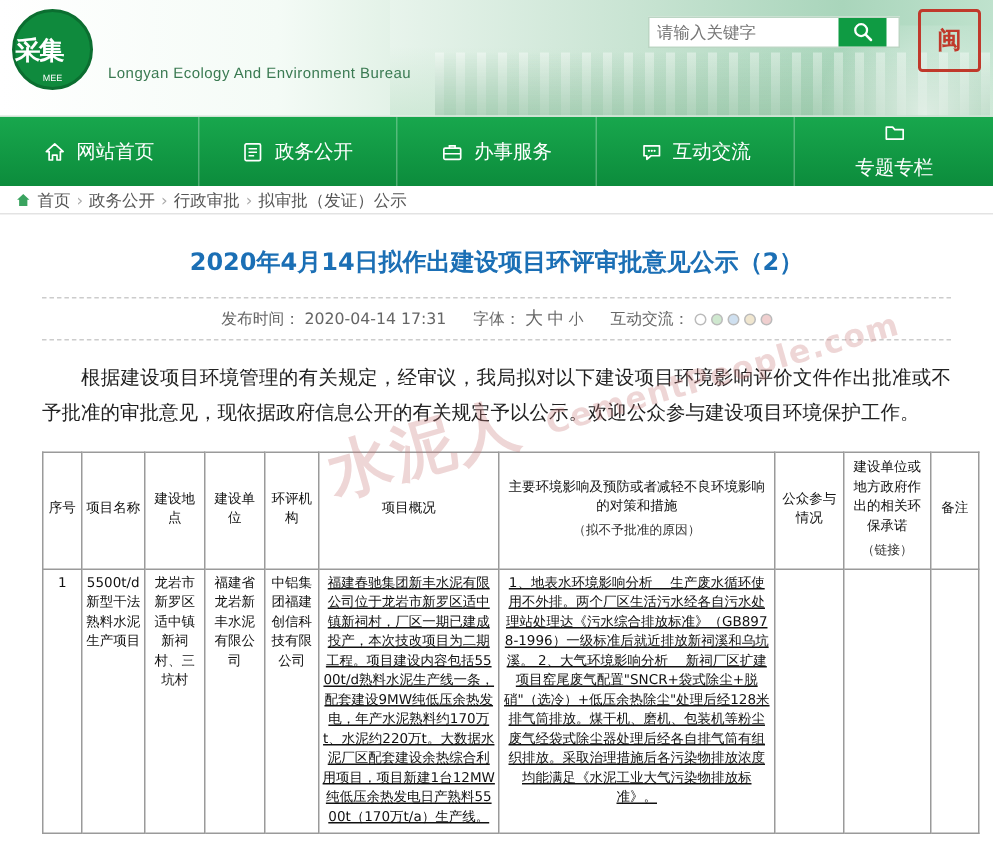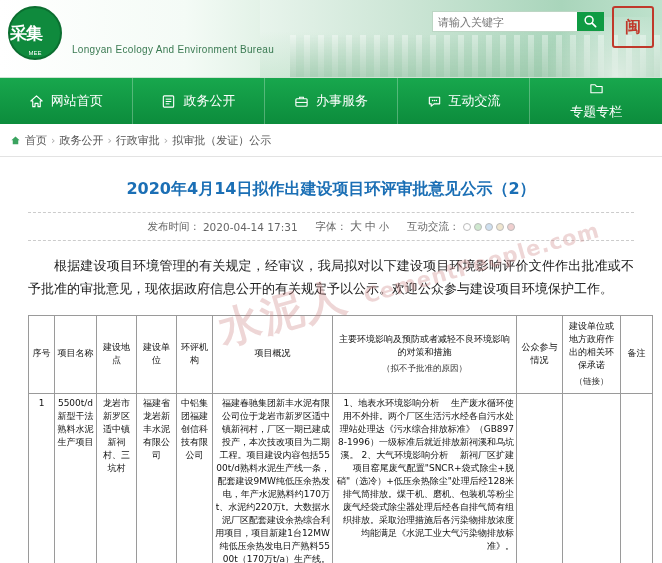--- a/index.html
+++ b/index.html
@@ -69,21 +69,21 @@
     position: absolute; left: 72px; top: 44px;
     font-size: 10px; color: #3a7a52; letter-spacing: .3px;
   }
   .search-box {
     position: absolute; right: 62px; top: 11px;
     width: 168px; height: 21px;
     background: #fff; border: 1px solid #bcd6c4;
     display: flex; align-items: center;
   }
   .search-input {
-    border: 0; outline: 0; width: 144px; height: 19px;
+    border: 0; outline: 0; width: 126px; height: 19px;
     font-size: 11px; color: #999; padding: 0 5px;
     background: transparent;
     font-family: Liberation Sans, sans-serif;
   }
   .search-btn {
     width: 32px; height: 19px; background: #0f9b43;
     display: flex; align-items: center; justify-content: center;
     cursor: pointer; border: 0;
   }
   .search-btn svg { display:block; }
@@ -110,21 +110,21 @@
     font-size: 13px;
     border-right: 1px solid rgba(255,255,255,.28);
     cursor: pointer;
     font-family: "DejaVu Sans", "Liberation Sans", sans-serif;
   }
   .nav-item:last-child { border-right: 0; flex-direction: column; }
   .nav-ico { width: 15px; height: 15px; display:block; }
 
   
   .crumb {
-    height: 33px; padding: 0 10px;
+    height: 19px; padding: 0 10px;
     display: flex; align-items: center; gap: 4px;
     font-size: 11px; color: #555;
     border-bottom: 1px solid #e3e3e3;
     background: #fff;
     font-family: "DejaVu Sans", "Liberation Sans", sans-serif;
   }
   .crumb .home-ico { width: 11px; height: 11px; display:block; }
   .crumb a { color: #555; text-decoration: none; cursor: pointer; }
   .crumb .sep { color: #aaa; }
 
@@ -195,21 +195,21 @@
     word-break: break-all;
   }
   table.maintable th {
     text-align: center;
     font-weight: normal;
     height: 78px;
   }
   table.maintable td { vertical-align: top; }
   td.c-center { text-align: center; vertical-align: middle; }
   .th-sub { display:block; font-size: 8.5px; color:#333; margin-top:3px; }
-  .cell-body { text-align: right; }
+  .cell-body { text-align: center; text-decoration: underline; }
 </style>
 </head>
 <body>
 
 <div id="page">
 
   <div class="header">
     <div class="hdr-bg-city"></div>
     <div class="logo">
       <span>采集</span>

